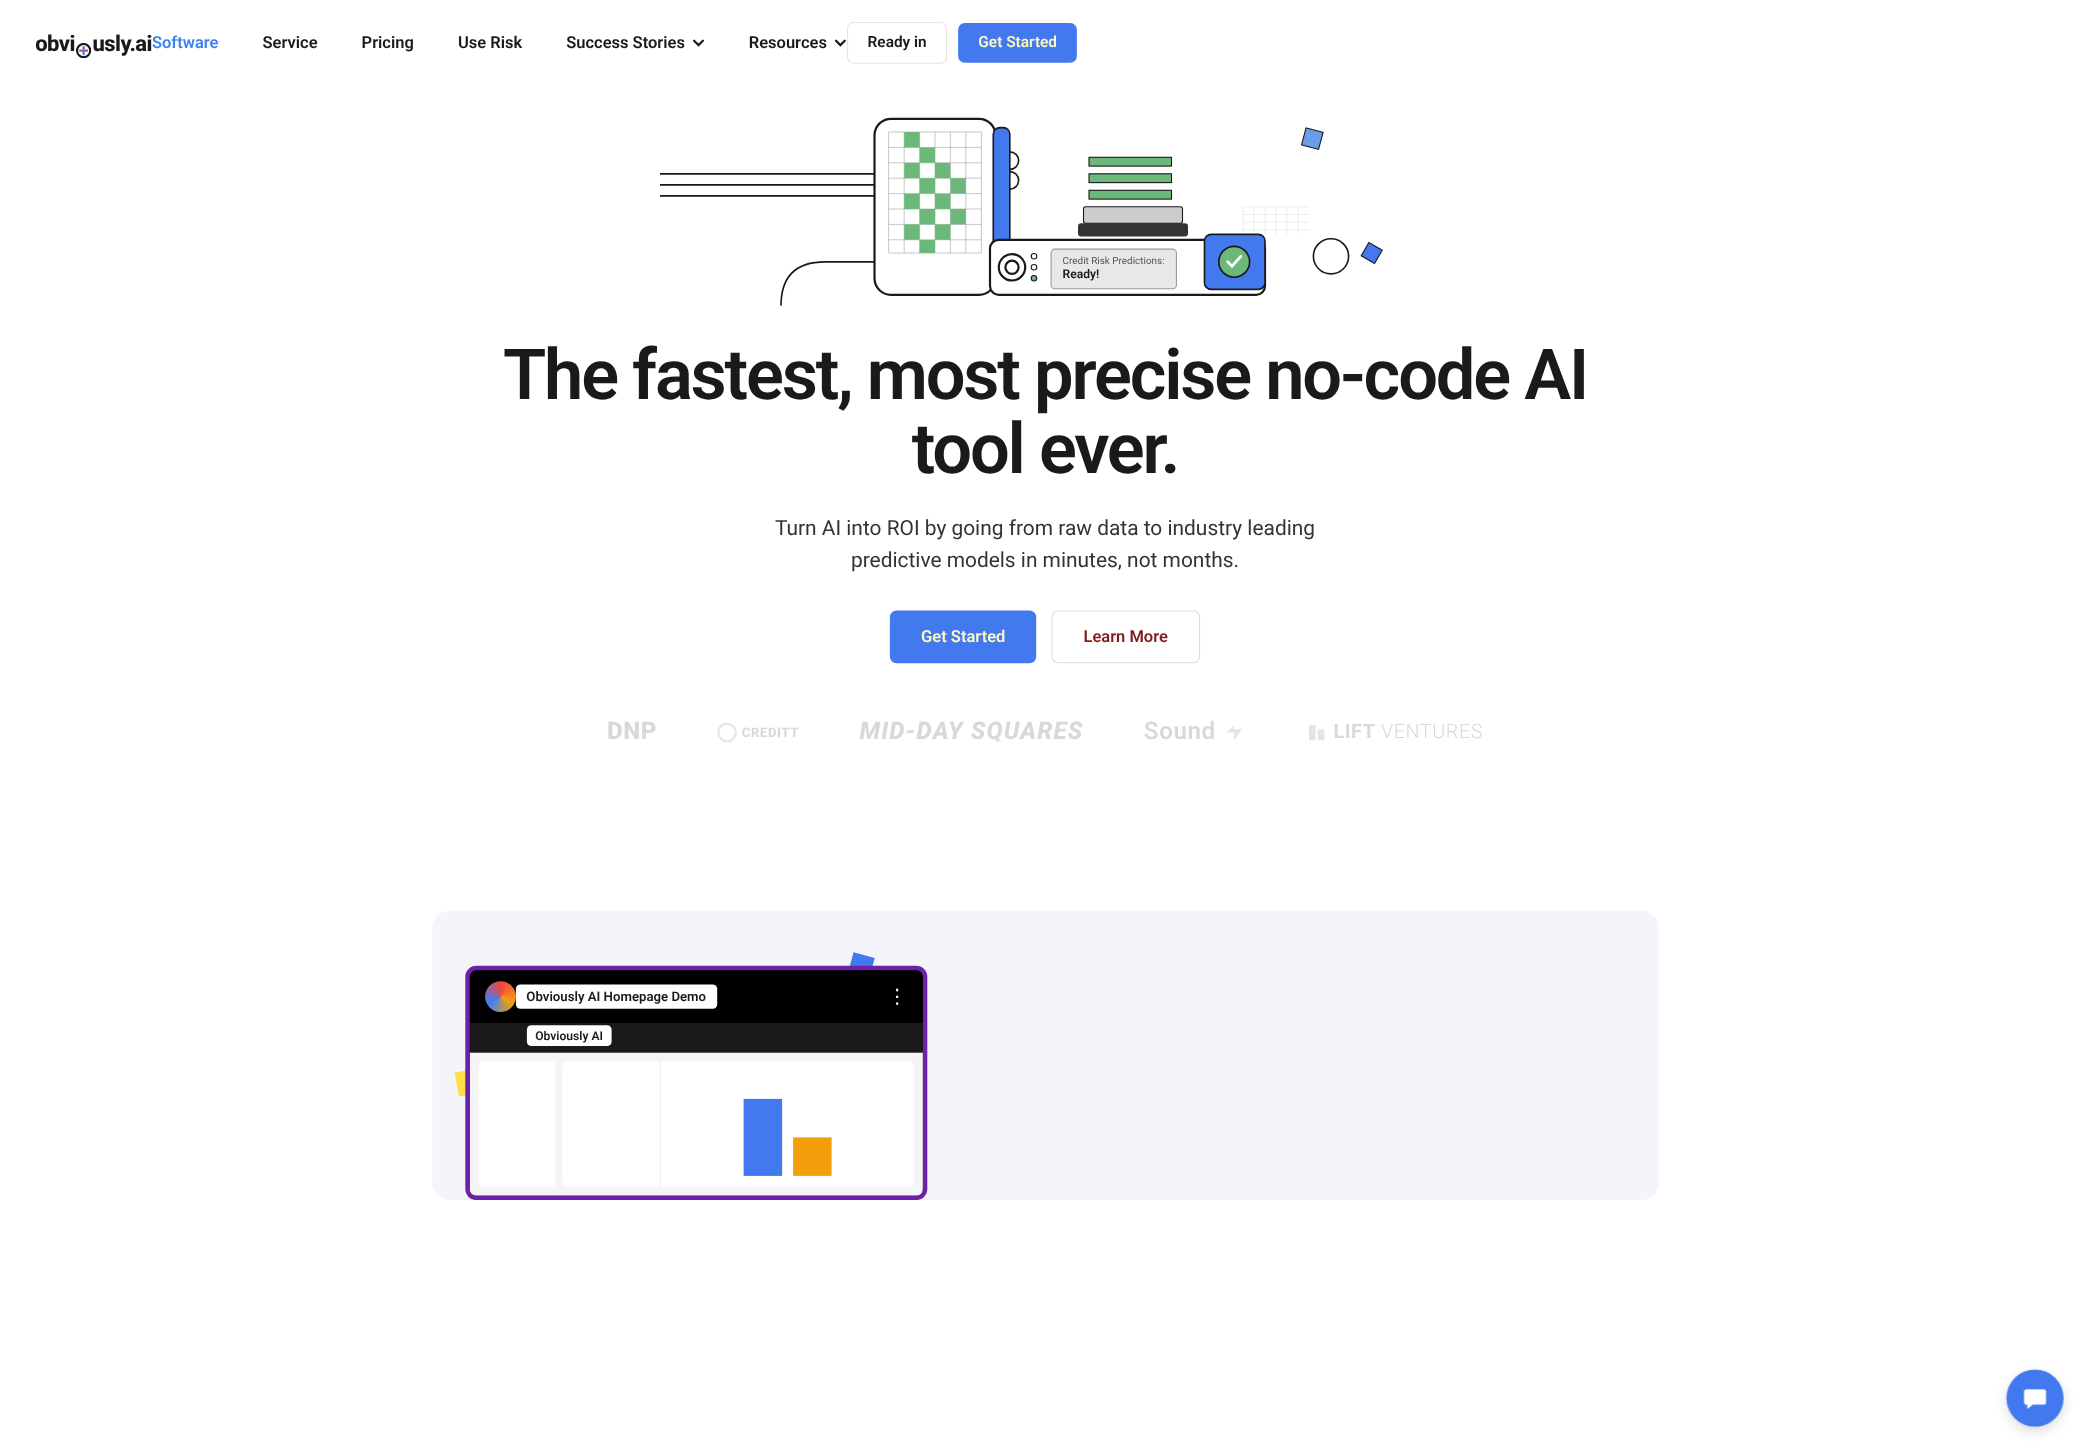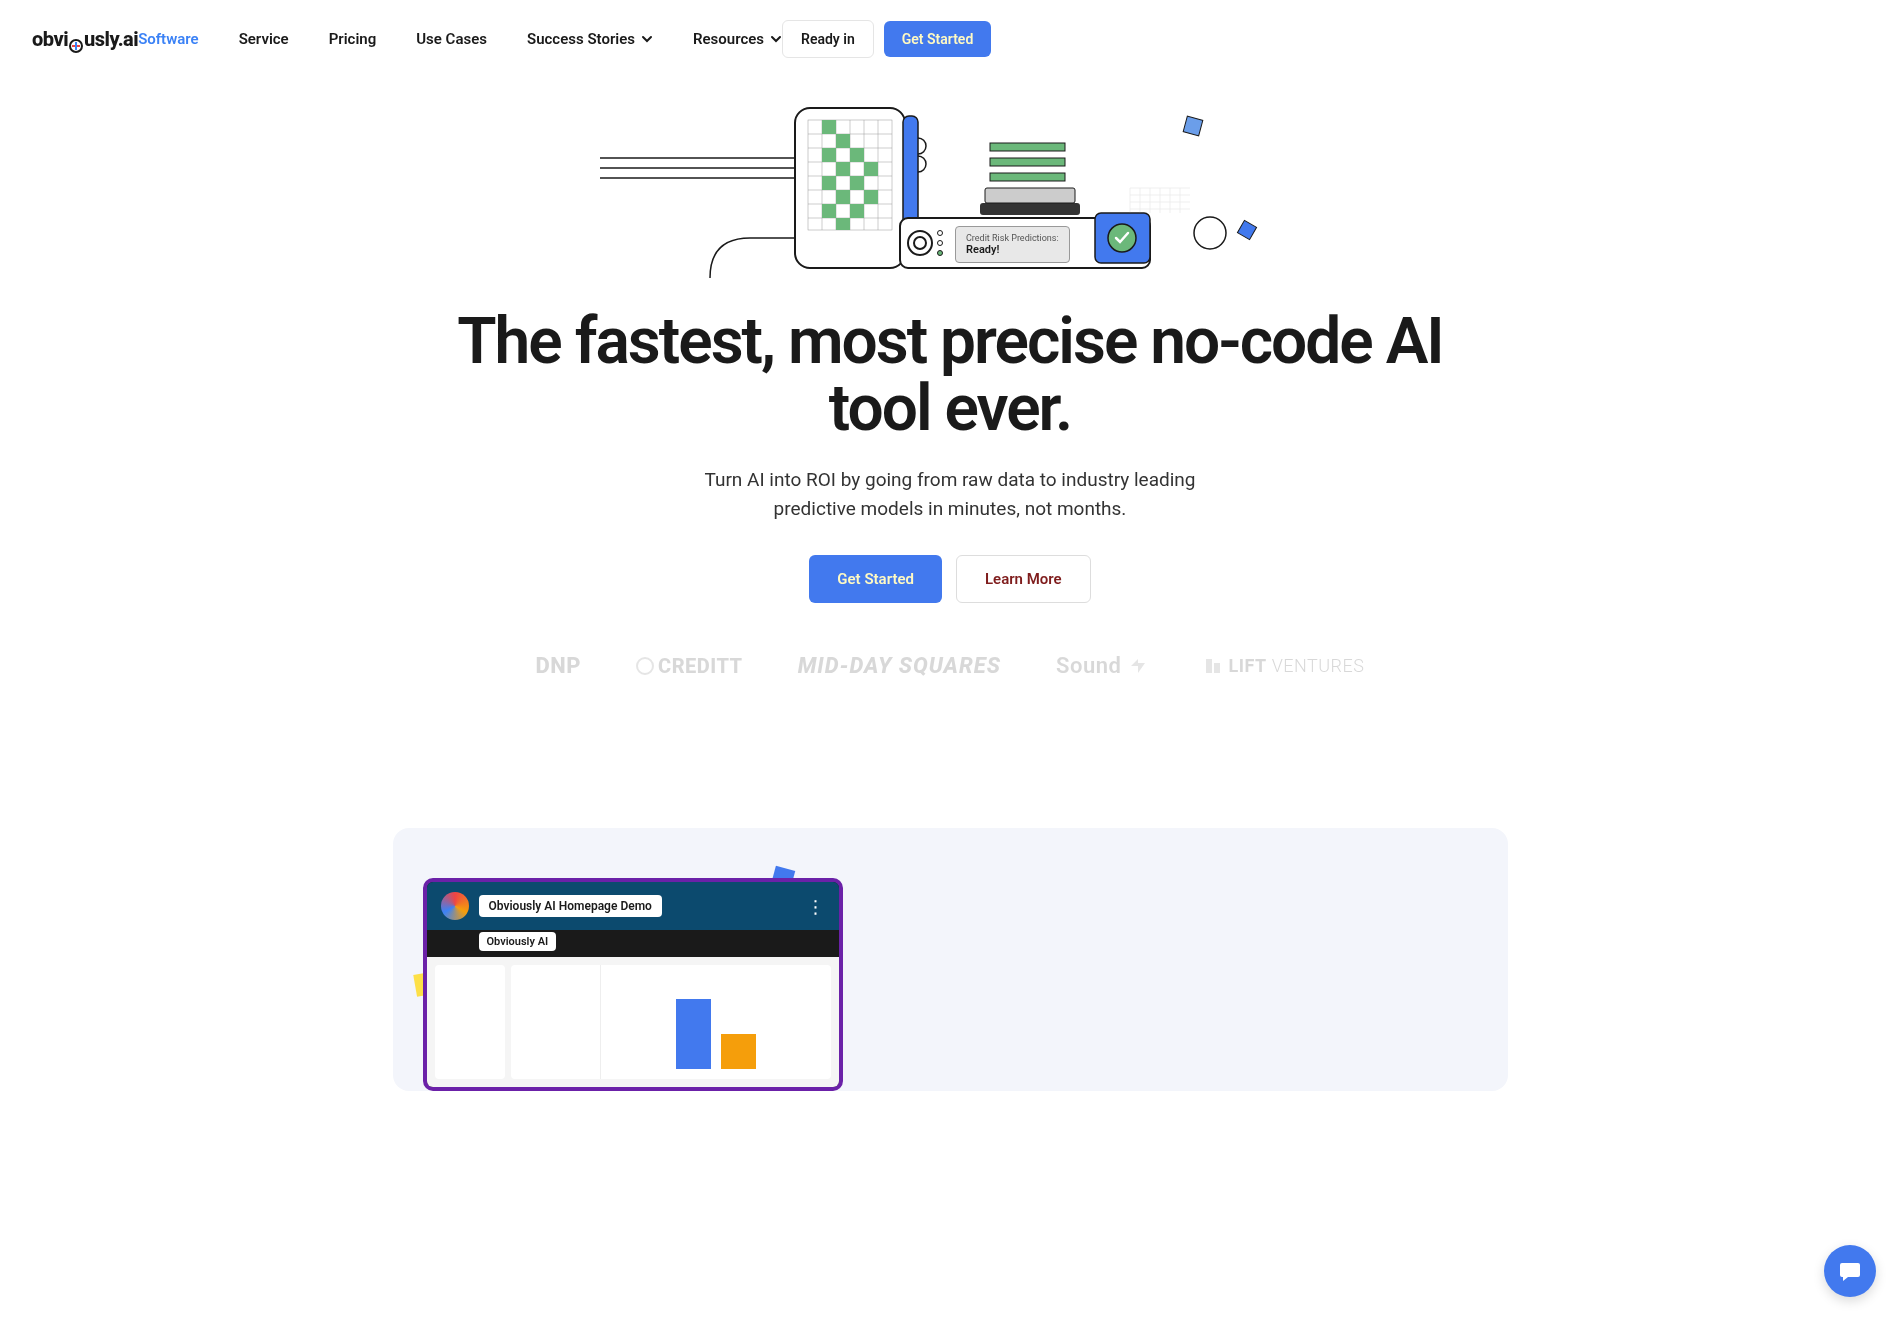--- a/index.html
+++ b/index.html
@@ -182,25 +182,24 @@
     
     .demo-player {
       background: #1a1a1a;
       border-radius: 10px;
       border: 4px solid #6b21a8;
       overflow: hidden;
       position: relative;
     }
     
     .demo-player-header {
-      background: #0c4a6e;
+      background: #000000;
       padding: 10px 14px;
       display: flex;
       align-items: center;
-      gap: 10px;
       justify-content: space-between;
     }
     
     .demo-player-avatar {
       width: 28px;
       height: 28px;
       border-radius: 50%;
       background: conic-gradient(from 0deg, #ef4444, #f59e0b, #3b82f6, #ef4444);
     }
     
@@ -387,21 +386,21 @@
     <div class="nav-item active">
       <span>Software</span>
     </div>
     <div class="nav-item">
       <span>Service</span>
     </div>
     <div class="nav-item">
       <span>Pricing</span>
     </div>
     <div class="nav-item">
-      <span>Use Cases</span>
+      <span>Use Risk</span>
     </div>
     <div class="nav-item">
       <span>Success Stories</span>
       <svg class="chevron-icon" viewBox="0 0 12 12">
           <path d="M2 4 L6 8 L10 4" stroke="#1a1a1a" stroke-width="2" fill="none" stroke-linecap="round"></path>
         </svg>
     </div>
     <div class="nav-item">
       <span>Resources</span>
       <svg class="chevron-icon" viewBox="0 0 12 12">
@@ -505,21 +504,21 @@
   <h1 class="hero-title">The fastest, most precise no-code AI tool ever.</h1>
   <p class="hero-subtitle">Turn AI into ROI by going from raw data to industry leading predictive models in minutes, not months.</p>
 
   <div class="hero-actions">
     <button class="btn btn-primary btn-hero">Get Started</button>
     <button class="btn btn-outline btn-hero">Learn More</button>
   </div>
 
   <div class="logos-row">
     <span class="client-logo">DNP</span>
-    <span class="client-logo" style="font-size:20px;display:flex;align-items:center;gap:4px;">
+    <span class="client-logo" style="font-size:12px;display:flex;align-items:center;gap:4px;">
       <svg width="18" height="18" viewBox="0 0 18 18">
           <circle cx="9" cy="9" r="8" fill="none" stroke="#999" stroke-width="2"></circle>
         </svg>
       <span>CREDITT</span>
     </span>
     <span class="client-logo italic">MID-DAY SQUARES</span>
     <span class="client-logo" style="font-weight:600;display:flex;align-items:center;gap:6px;">
       <span>Sound</span>
       <svg width="22" height="22" viewBox="0 0 22 22">
           <path d="M4 11 L11 4 L11 8 L18 8 L11 18 L11 11 Z" fill="#999"></path>

